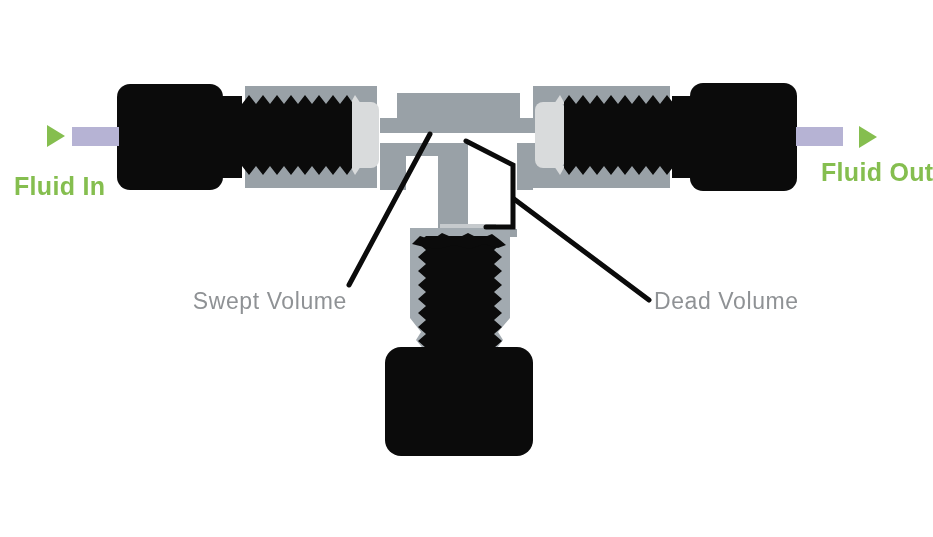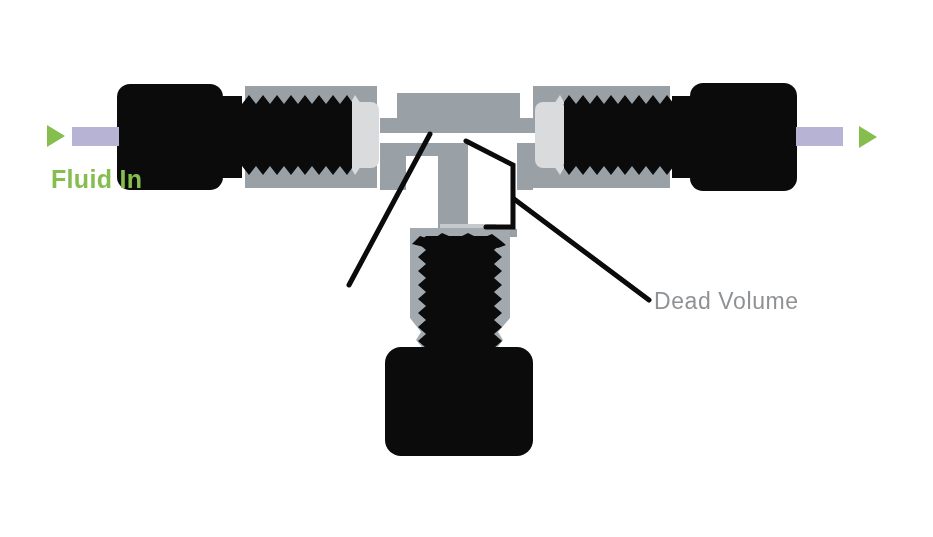--- a/index.html
+++ b/index.html
@@ -12,21 +12,21 @@
   svg.diagram{position:absolute;left:0;top:0;}
   .lbl{position:absolute;white-space:nowrap;}
   .green-label{
     color:var(--green,#85be4f);
     font-weight:bold;font-size:25px;letter-spacing:.3px;
   }
   .gray-label{
     color:var(--label-gray,#8f9295);
     font-weight:400;font-size:23px;letter-spacing:.6px;
   }
-  .lbl-fluid-in{left:14px;top:165px;margin-left:37px;}
+  .lbl-fluid-in{left:14px;top:172px;}
   .lbl-fluid-out{left:821px;top:158px;}
   .lbl-plugged{left:398px;top:459px;width:122px;text-align:center;}
   .lbl-swept{right:586px;top:288px;}
   .lbl-dead{left:654px;top:288px;text-align:center;}
 </style>
 </head>
 <body>
 
 <div class="stage">
 
@@ -93,17 +93,19 @@
     <rect x="385" y="347" width="148" height="109" rx="16" fill="#0B0B0B"></rect>
 
     <line x1="430" y1="134" x2="349" y2="285" stroke-width="5" stroke-linecap="round" stroke="#0B0B0B"></line>
 
     <polyline points="466,141 513,165 513,227 486,227" fill="none" stroke-width="5" stroke-linecap="round" stroke-linejoin="miter" stroke="#0B0B0B"></polyline>
     <line x1="514" y1="199" x2="649" y2="300" stroke-width="5" stroke-linecap="round" stroke="#0B0B0B"></line>
   </svg>
 
   <div class="lbl green-label lbl-fluid-in">Fluid In</div>
 
+  <div class="lbl green-label lbl-fluid-out">Fluid Out</div>
 
+  <div class="lbl gray-label lbl-swept">Swept Volume</div>
 
   <div class="lbl gray-label lbl-dead">Dead Volume</div>
 
 </div>
 
 </body></html>

